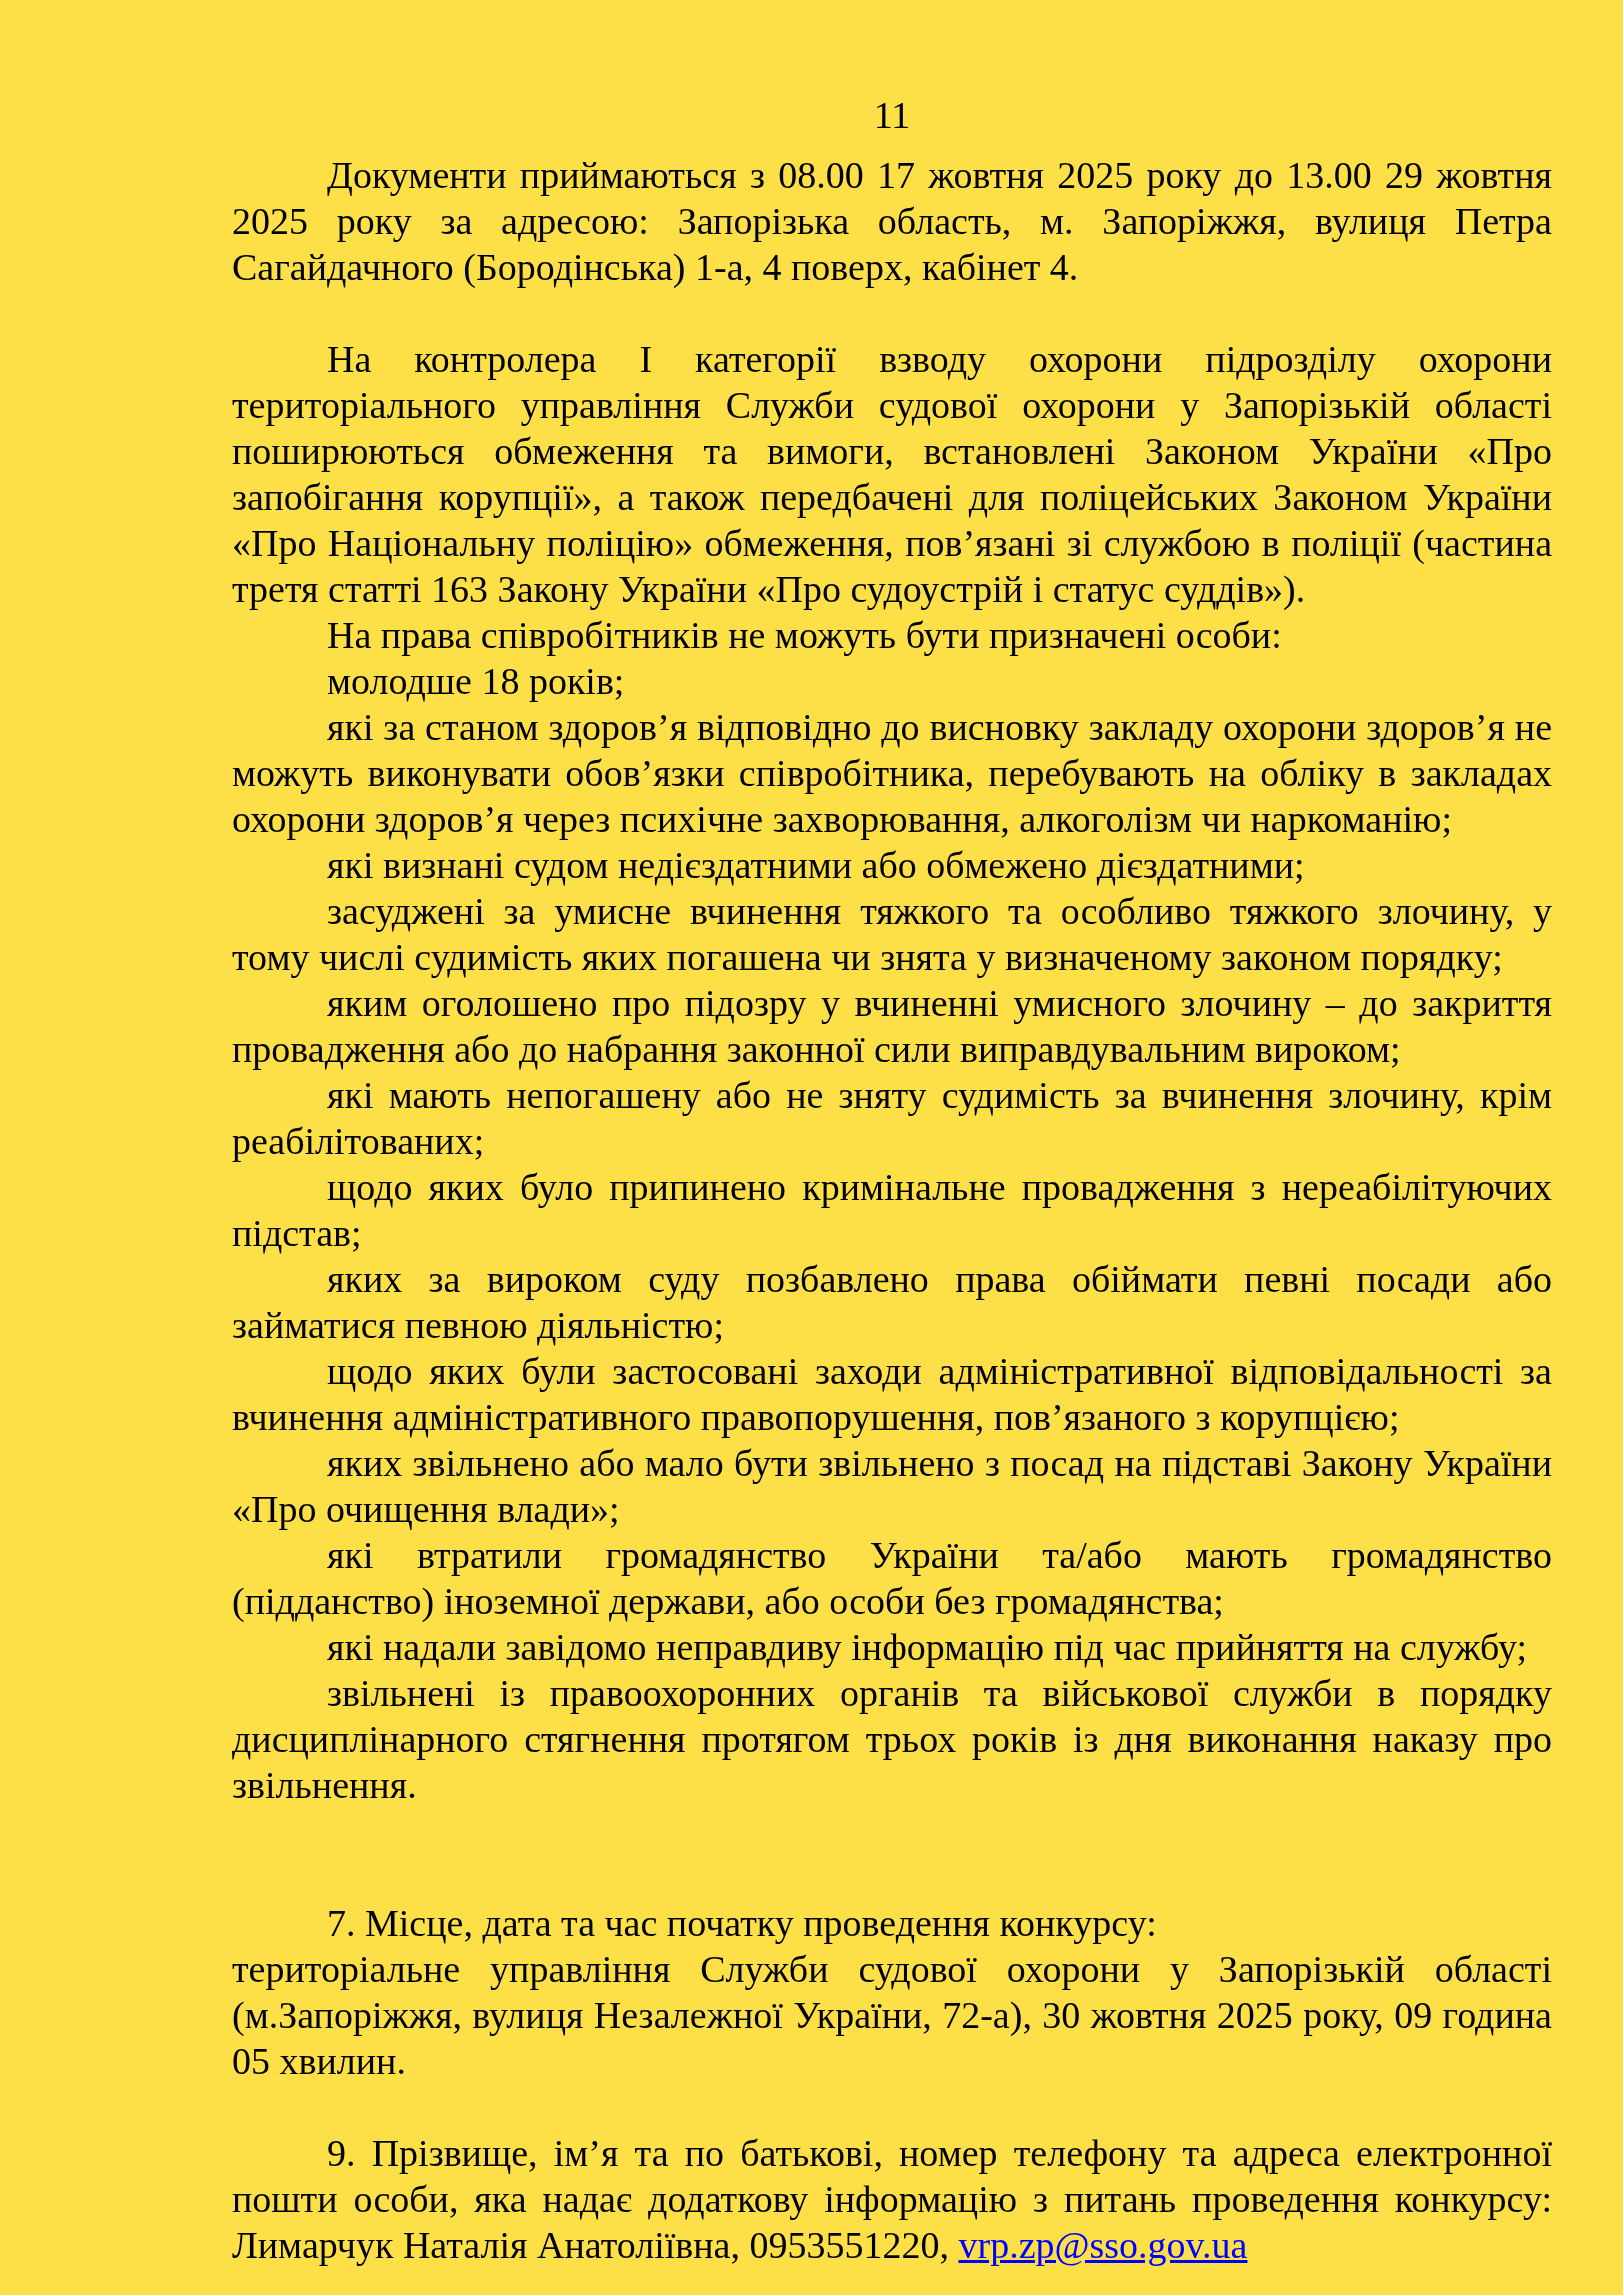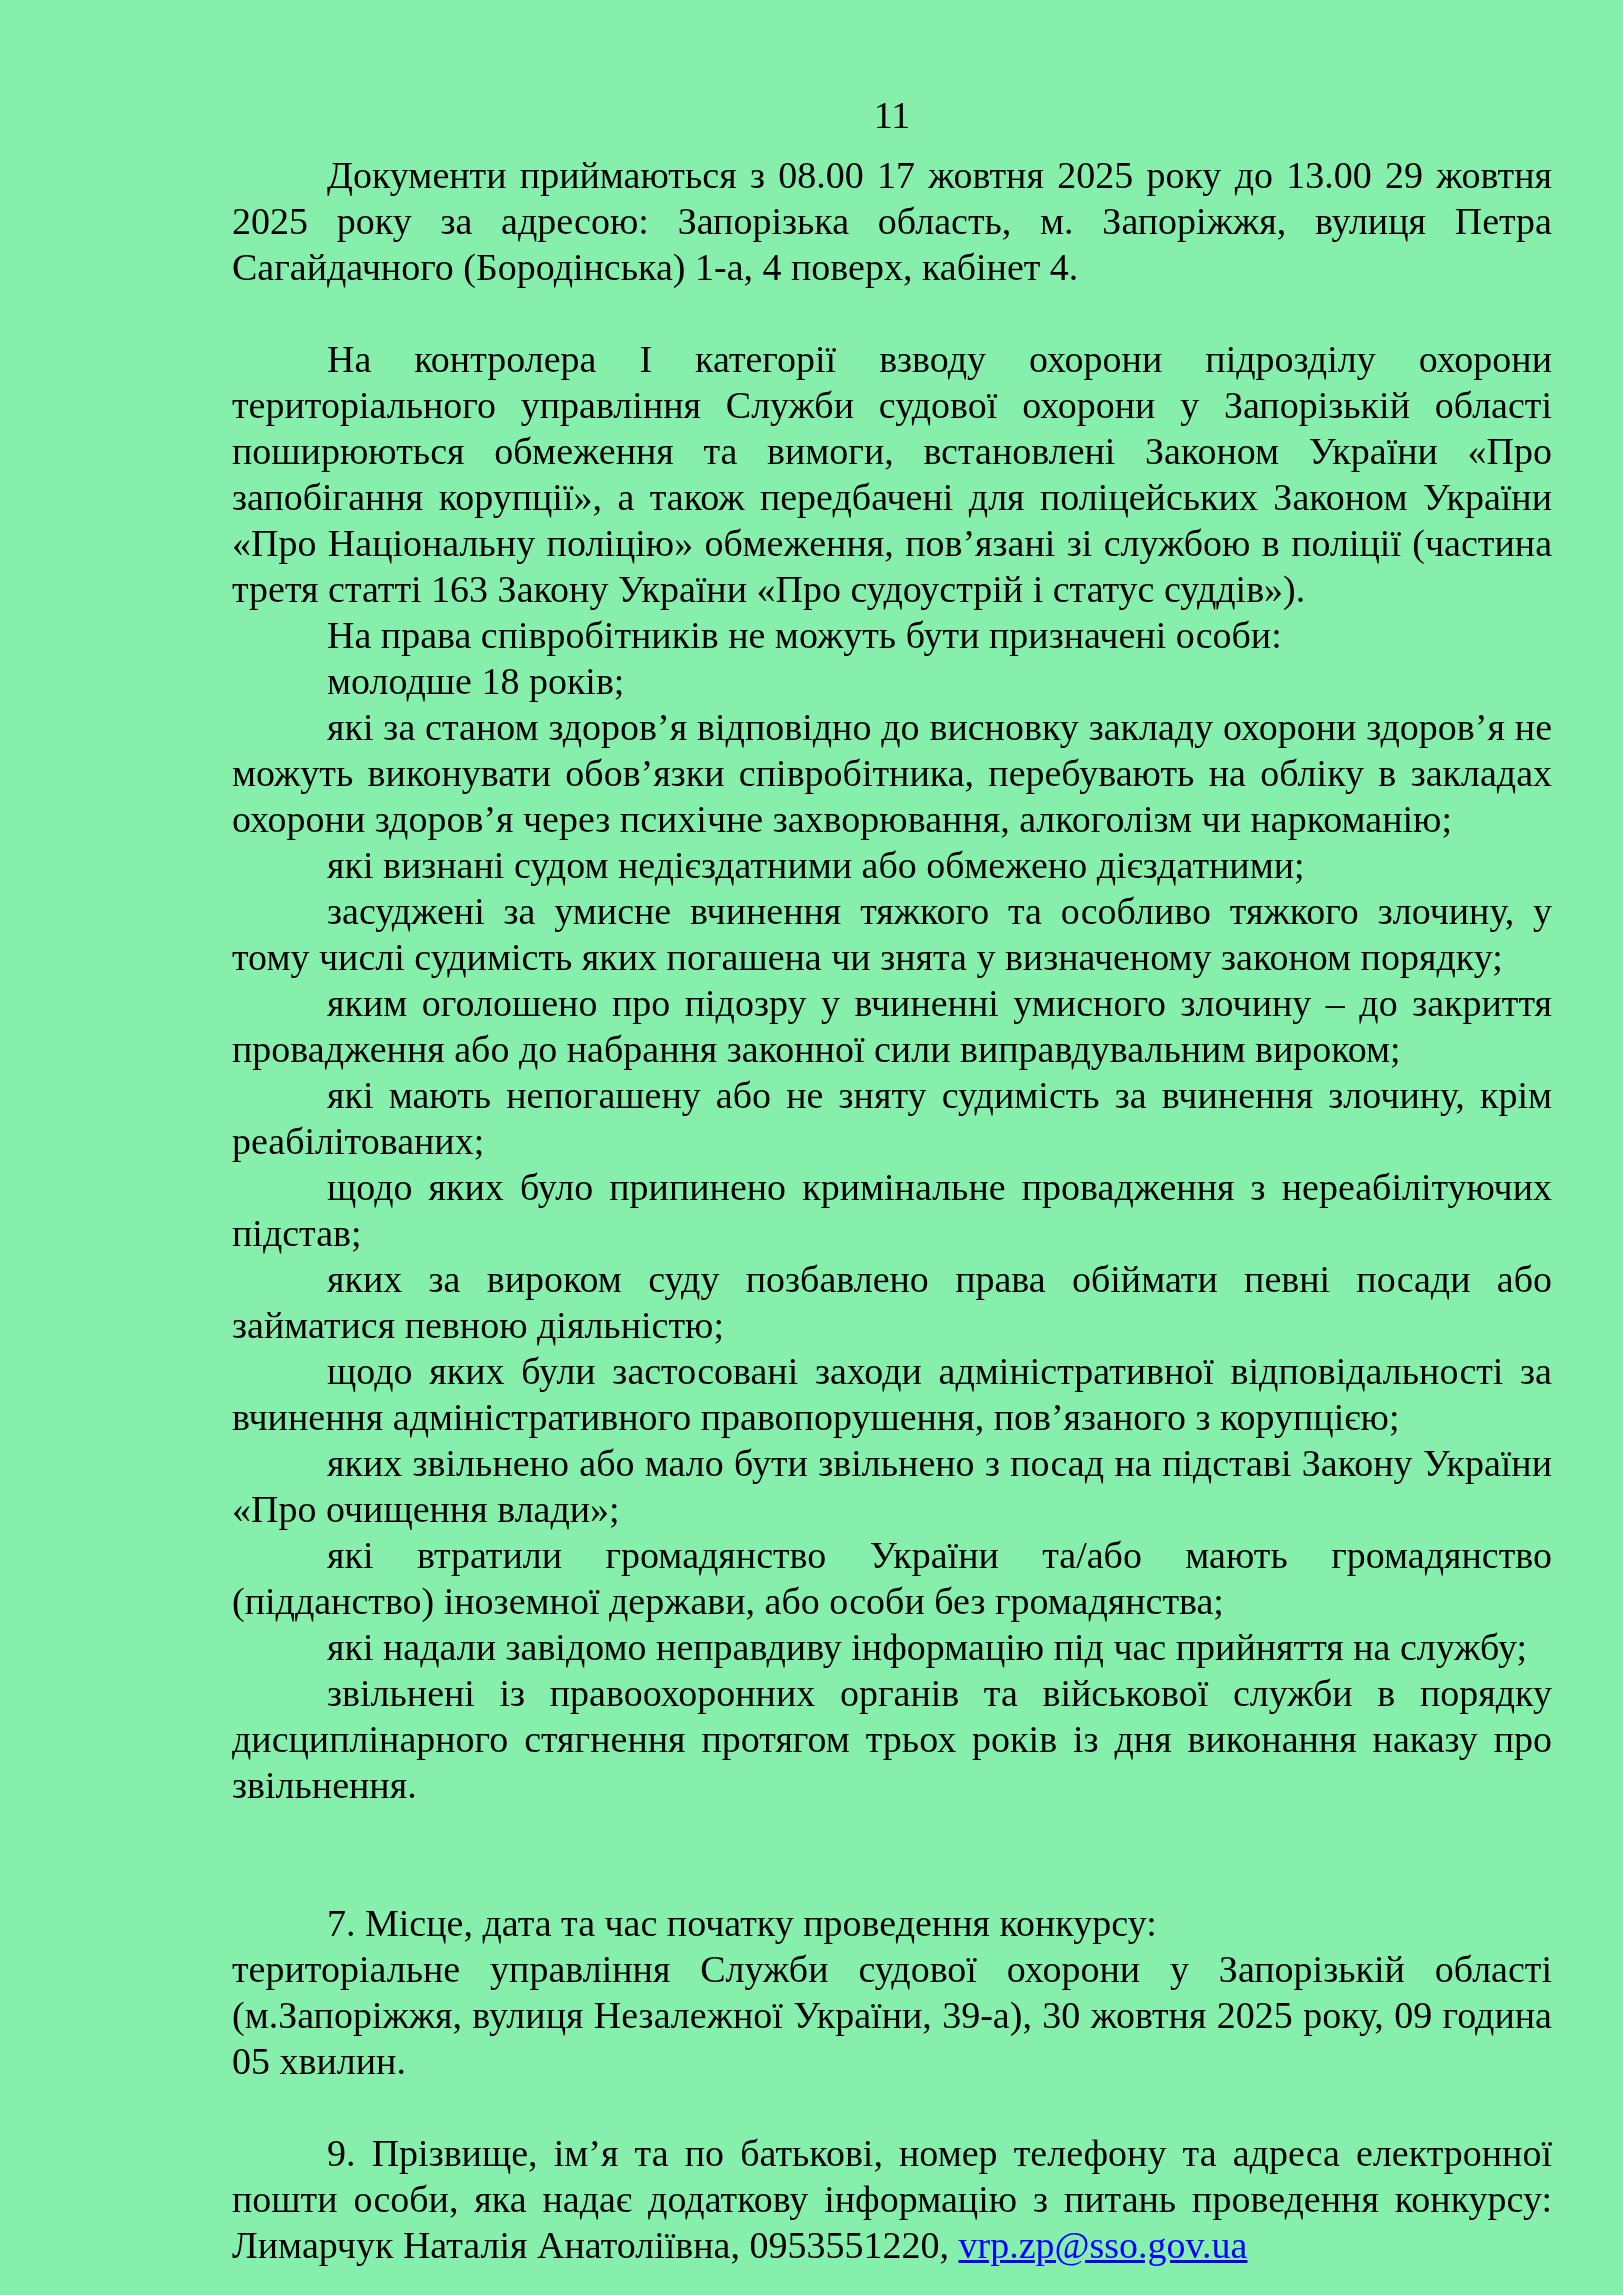--- a/index.html
+++ b/index.html
@@ -15,21 +15,21 @@
     font-size: 38px;
     line-height: 46px;
     color: #000000;
     overflow: hidden;
   }
   .page {
     position: absolute;
     left: 0; top: 0;
     width: 1623px;
     height: 2295px;
-    background: #86efac;
+    background: #fde047;
   }
   .content {
     position: absolute;
     left: 232px;
     top: 92px;
     width: 1320px;
   }
   .page-number {
     text-align: center;
     margin: 0 0 14.4px 0;
@@ -66,18 +66,18 @@
         <p class="indent"><span>яким оголошено про підозру у вчиненні умисного злочину – до закриття провадження або до набрання законної сили виправдувальним вироком;</span></p>
         <p class="indent"><span>які мають непогашену або не зняту судимість за вчинення злочину, крім реабілітованих;</span></p>
         <p class="indent"><span>щодо яких було припинено кримінальне провадження з нереабілітуючих підстав;</span></p>
         <p class="indent"><span>яких за вироком суду позбавлено права обіймати певні посади або займатися певною діяльністю;</span></p>
         <p class="indent"><span>щодо яких були застосовані заходи адміністративної відповідальності за вчинення адміністративного правопорушення, пов’язаного з корупцією;</span></p>
         <p class="indent"><span>яких звільнено або мало бути звільнено з посад на підставі Закону України «Про очищення влади»;</span></p>
         <p class="indent"><span>які втратили громадянство України та/або мають громадянство (підданство) іноземної держави, або особи без громадянства;</span></p>
         <p class="indent"><span>які надали завідомо неправдиву інформацію під час прийняття на службу;</span></p>
         <p class="indent"><span>звільнені із правоохоронних органів та військової служби в порядку дисциплінарного стягнення протягом трьох років із дня виконання наказу про звільнення.</span></p>
         <p class="indent gap2"><b>7. Місце, дата та час початку проведення конкурсу:</b></p>
-        <p class=""><span>територіальне управління Служби судової охорони у Запорізькій області (м.Запоріжжя, вулиця Незалежної України, 39-а), </span><b>30 жовтня 2025 року,</b><span> 09 година 05 хвилин.</span></p>
+        <p class=""><span>територіальне управління Служби судової охорони у Запорізькій області (м.Запоріжжя, вулиця Незалежної України, 72-а), </span><b>30 жовтня 2025 року,</b><span> 09 година 05 хвилин.</span></p>
         <p class="indent gap1"><b>9. Прізвище, ім’я та по батькові, номер телефону та адреса електронної пошти особи, яка надає додаткову інформацію з питань проведення конкурсу: </b><span>Лимарчук Наталія Анатоліївна, 0953551220, </span><a href="#" class="email-link" style="color: rgb(0, 0, 255);">vrp.zp@sso.gov.ua</a></p>
       </div>
   </div>
 </div>
 
 
 </body></html>

